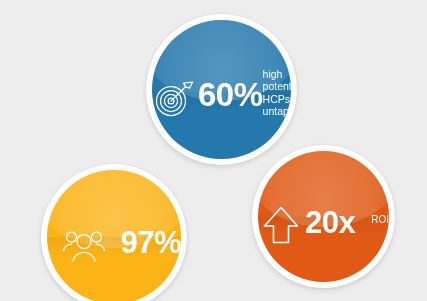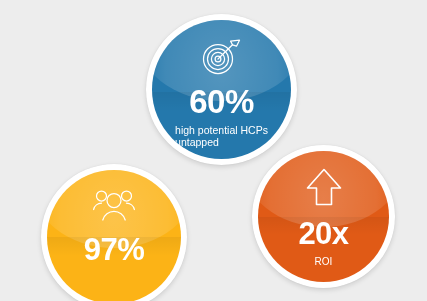--- a/index.html
+++ b/index.html
@@ -31,21 +31,21 @@
     display: flex;
     align-items: center;
     justify-content: center;
   }
 
   .disc {
     position: relative;
     border-radius: 50%;
     overflow: hidden;
     display: flex;
-    flex-direction: column;
+    flex-direction: row;
     align-items: center;
     justify-content: flex-start;
     width: 100%;
     height: 100%;
     box-sizing: border-box;
   }
 
   
   .disc::before {
     content: "";
@@ -115,21 +115,21 @@
   #badge-blue   .icon-wrap { margin-top: 16px; }
   #badge-blue   .value   { font-size: 33px; margin-top: 9px; }
   #badge-blue   .caption { font-size: 10.5px; margin-top: 6px; }
 
   #badge-yellow .icon-wrap { margin-top: 17px; }
   #badge-yellow .value   { font-size: 31px; margin-top: 11px; }
   #badge-yellow .caption { font-size: 10px; margin-top: 5px; }
 
   #badge-orange .icon-wrap { margin-top: 16px; }
   #badge-orange .value   { font-size: 31px; margin-top: 11px; }
-  #badge-orange .caption { font-size: 10px; margin-top: 7px; }
+  #badge-orange .caption { font-size: 10px; margin-top: 7px; margin-left: 16px; }
 </style>
 </head>
 <body>
 
 <div id="stage">
 
   <div class="badge" id="badge-blue">
     <div class="disc blue">
 
       <div class="icon-wrap">

